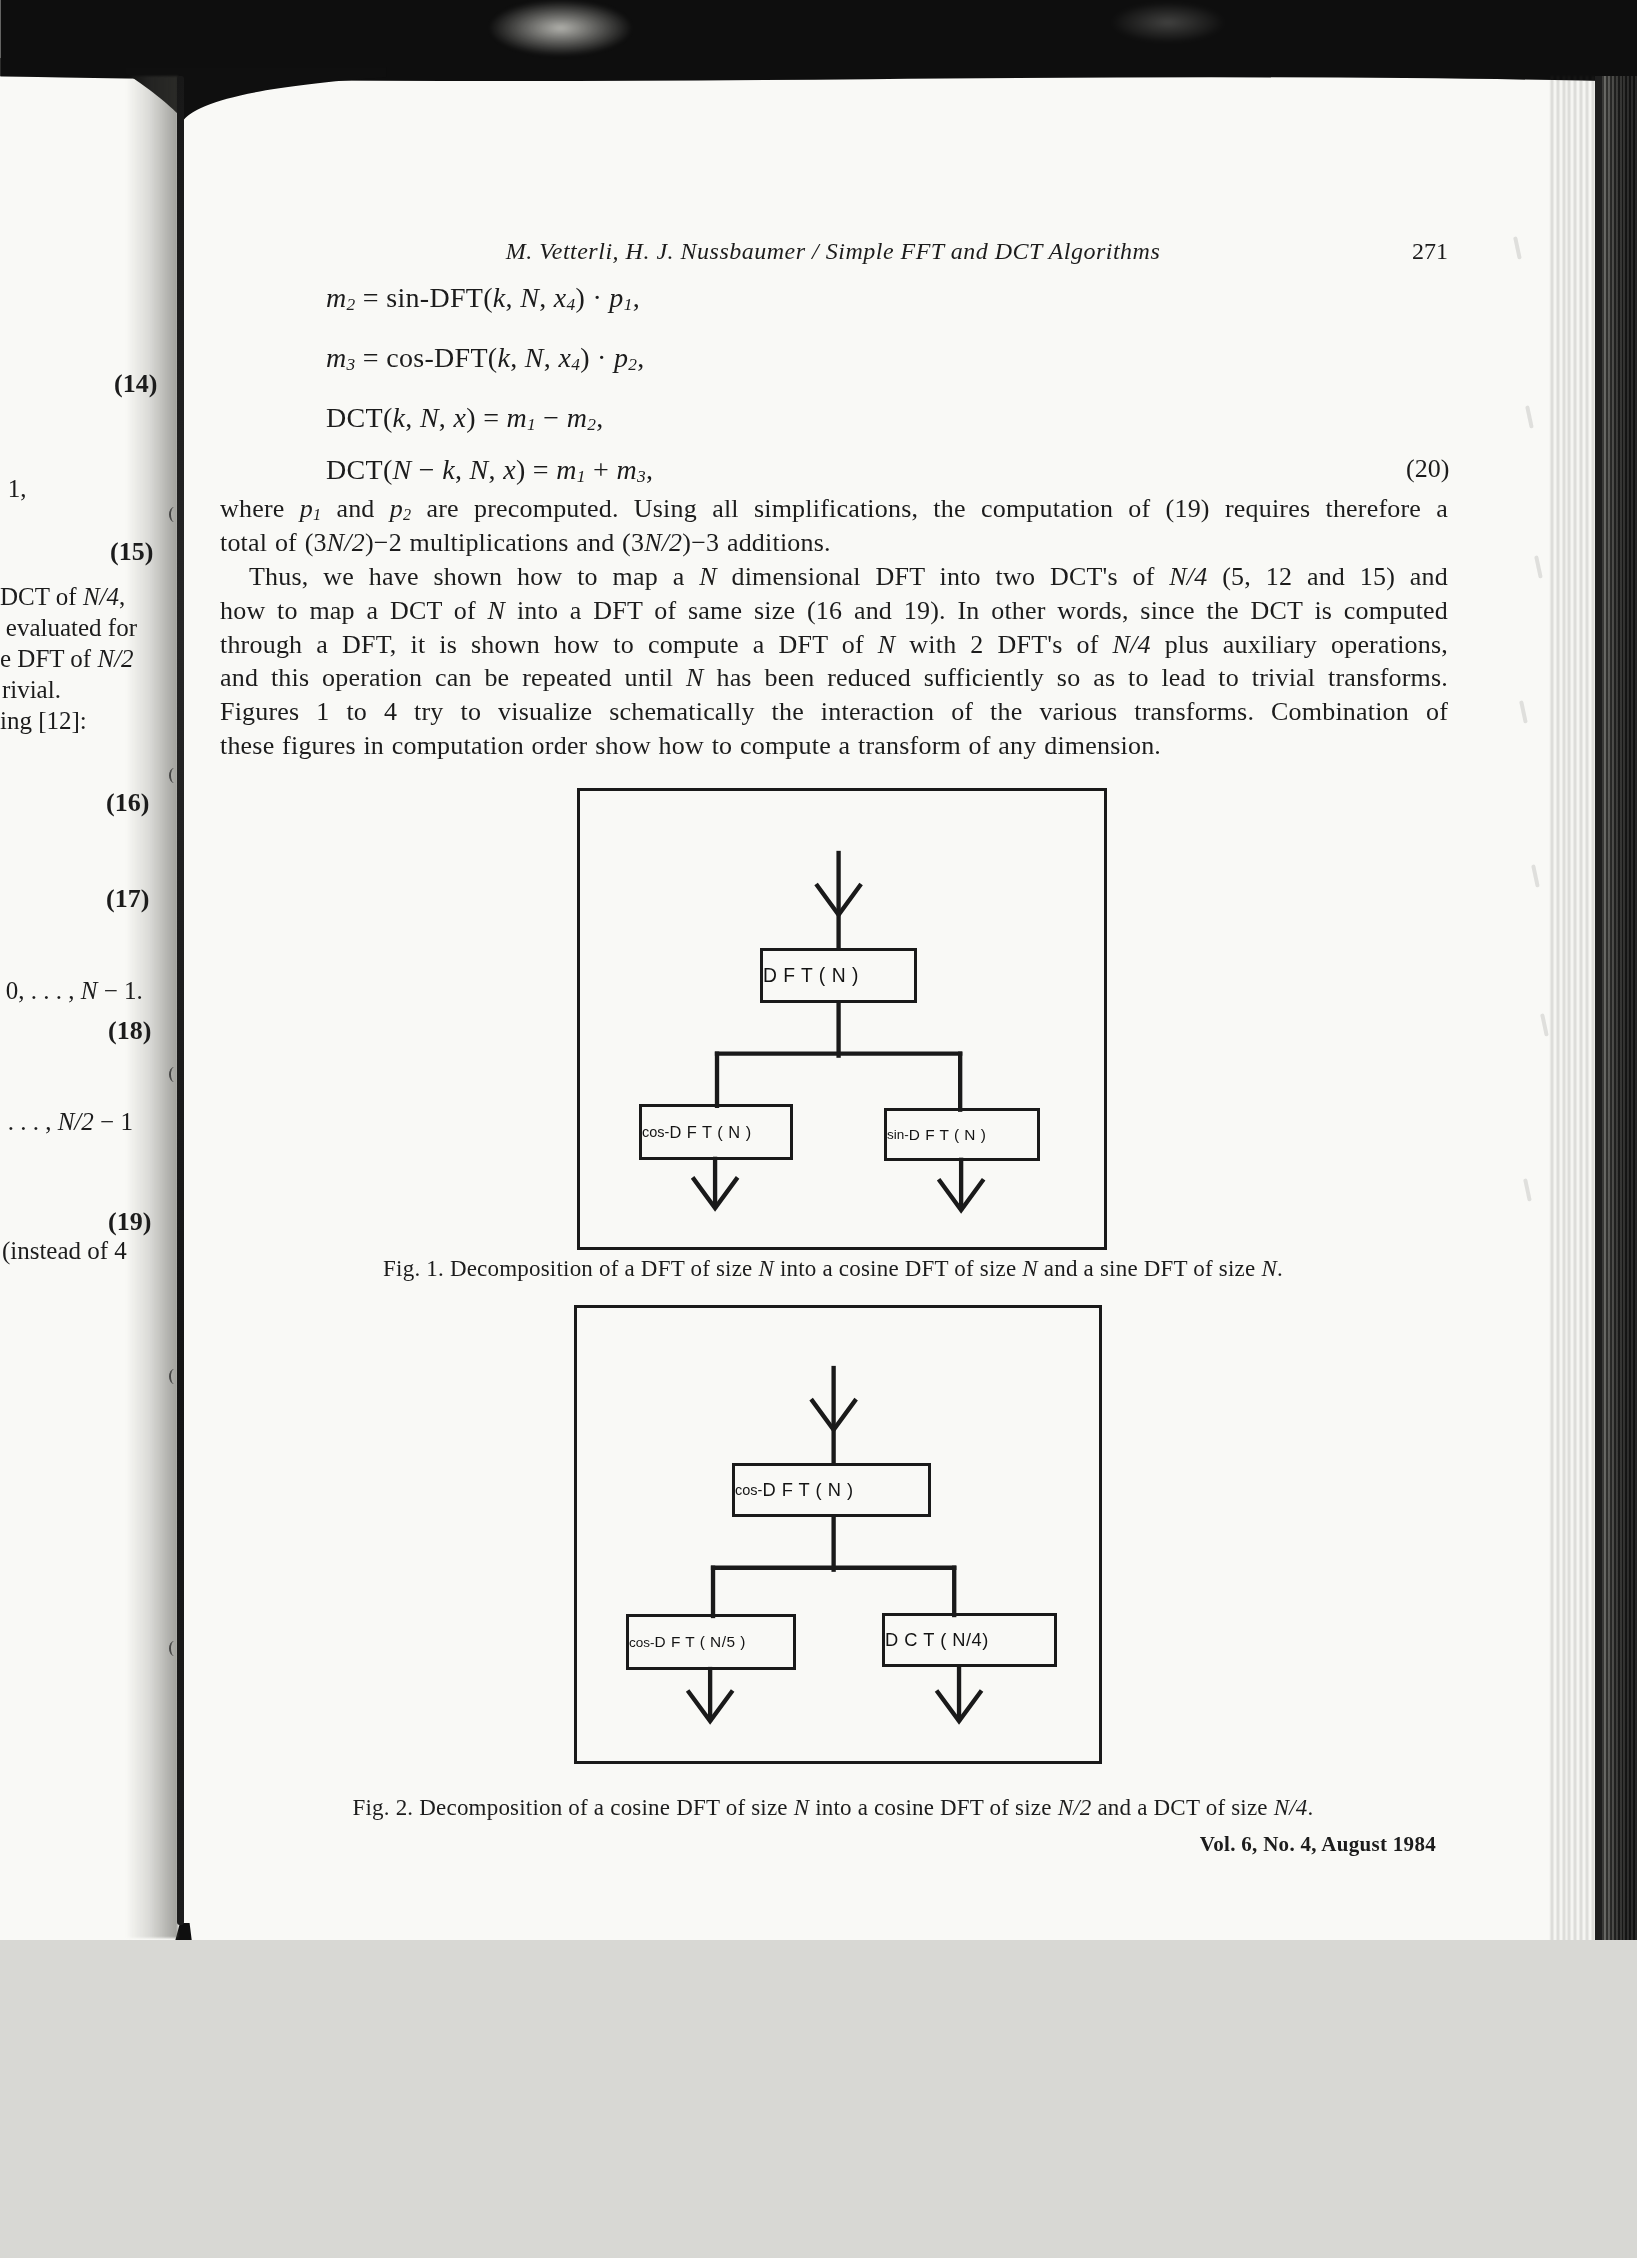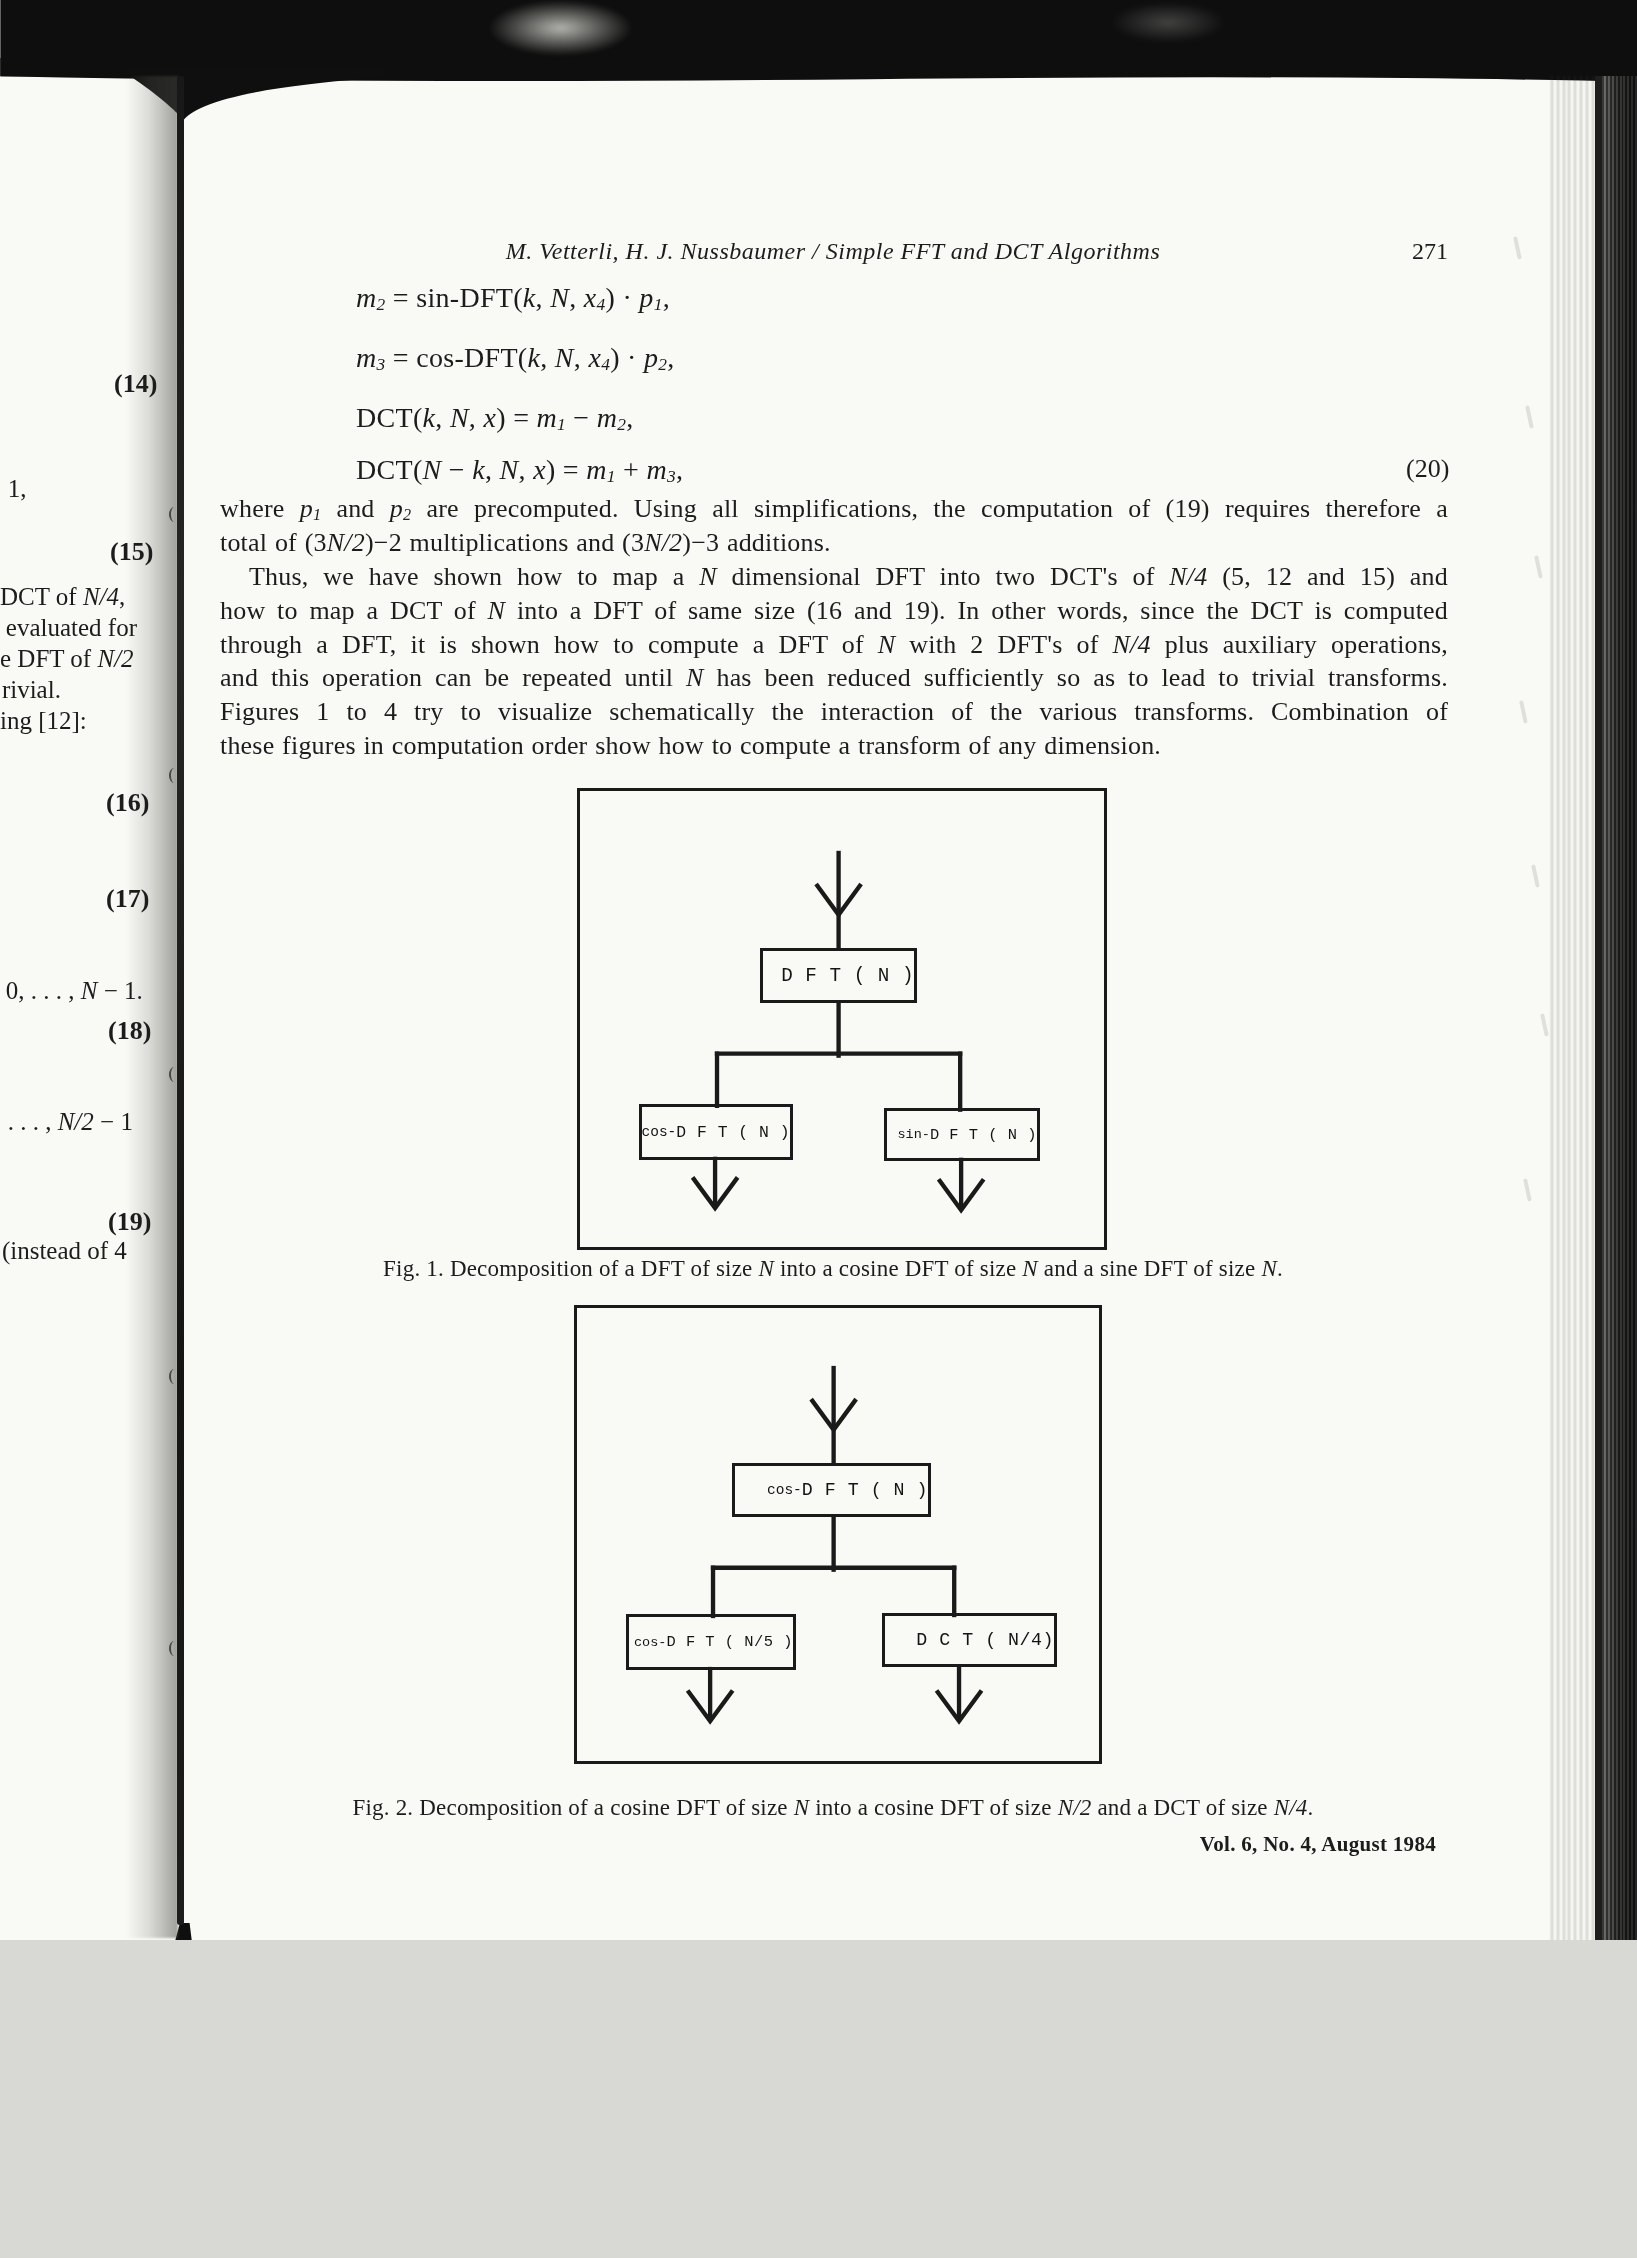--- a/index.html
+++ b/index.html
@@ -27,35 +27,35 @@
       background:radial-gradient(ellipse at center,rgba(208,208,202,.85),rgba(208,208,202,0) 70%);}
   .blob2{left:1110px;top:1.9px;width:116px;height:41px;opacity:.35;
       background:radial-gradient(ellipse at center,rgba(200,200,195,.8),rgba(200,200,195,0) 70%);}
   .ghost{width:23px;height:3.9px;background:#777;opacity:.2;border-radius:1.9px;
       transform:rotate(78deg);z-index:2;}
   
   .txt{z-index:5;}
   .header-line{left:220px;top:238px;width:1226px;text-align:center;font-style:italic;
       font-size:24px;letter-spacing:0.5px;white-space:nowrap;}
   .page-num{left:1412px;top:238px;font-size:24px;}
-  .eq{left:326px;font-size:28px;white-space:nowrap;letter-spacing:0.3px;margin-left:30px;}
+  .eq{left:326px;font-size:28px;white-space:nowrap;letter-spacing:0.3px;}
   .eq-num{left:1406px;font-size:26px;}
   .bline{left:220px;width:1228px;font-size:26px;letter-spacing:0.2px;word-spacing:1px;
       white-space:nowrap;text-align:justify;text-align-last:justify;font-family:Liberation Serif, serif;}
   .pend{text-align-last:left;}
   .indent{padding-left:29px;}
   .frag{font-size:25px;white-space:nowrap;}
   .fragb{font-weight:700;font-size:26px;white-space:nowrap;}
   sub{font-size:.62em;vertical-align:-.18em;}
   
   .fig{position:absolute;border:3.9px solid #1a1a1a;z-index:5;}
   .fig svg{position:absolute;left:0;top:0;}
   .fig svg line,.fig svg path{stroke:#1a1a1a;stroke-width:4.5;fill:none;stroke-linecap:square;}
-  .fbox{position:absolute;border:3.9px solid #1a1a1a;display:flex;align-items:center;justify-content:flex-end;
-      font-family:Liberation Mono, monospace;white-space:nowrap;color:#141414;padding-left:8px;}
+  .fbox{position:absolute;border:3.9px solid #1a1a1a;display:flex;align-items:center;justify-content:flex-start;
+      font-family:Liberation Sans, sans-serif;white-space:nowrap;color:#141414;}
   .fmain{letter-spacing:0.5px;}
   .fpre{letter-spacing:0;}
   .caption{left:220px;width:1226px;text-align:center;font-size:23px;white-space:nowrap;letter-spacing:0.2px;}
   .footer{right:202px;top:1832px;font-size:21px;font-weight:700;letter-spacing:0.3px;white-space:nowrap;}
 </style>
 </head>
 <body>
 
 <div id="page">
 

